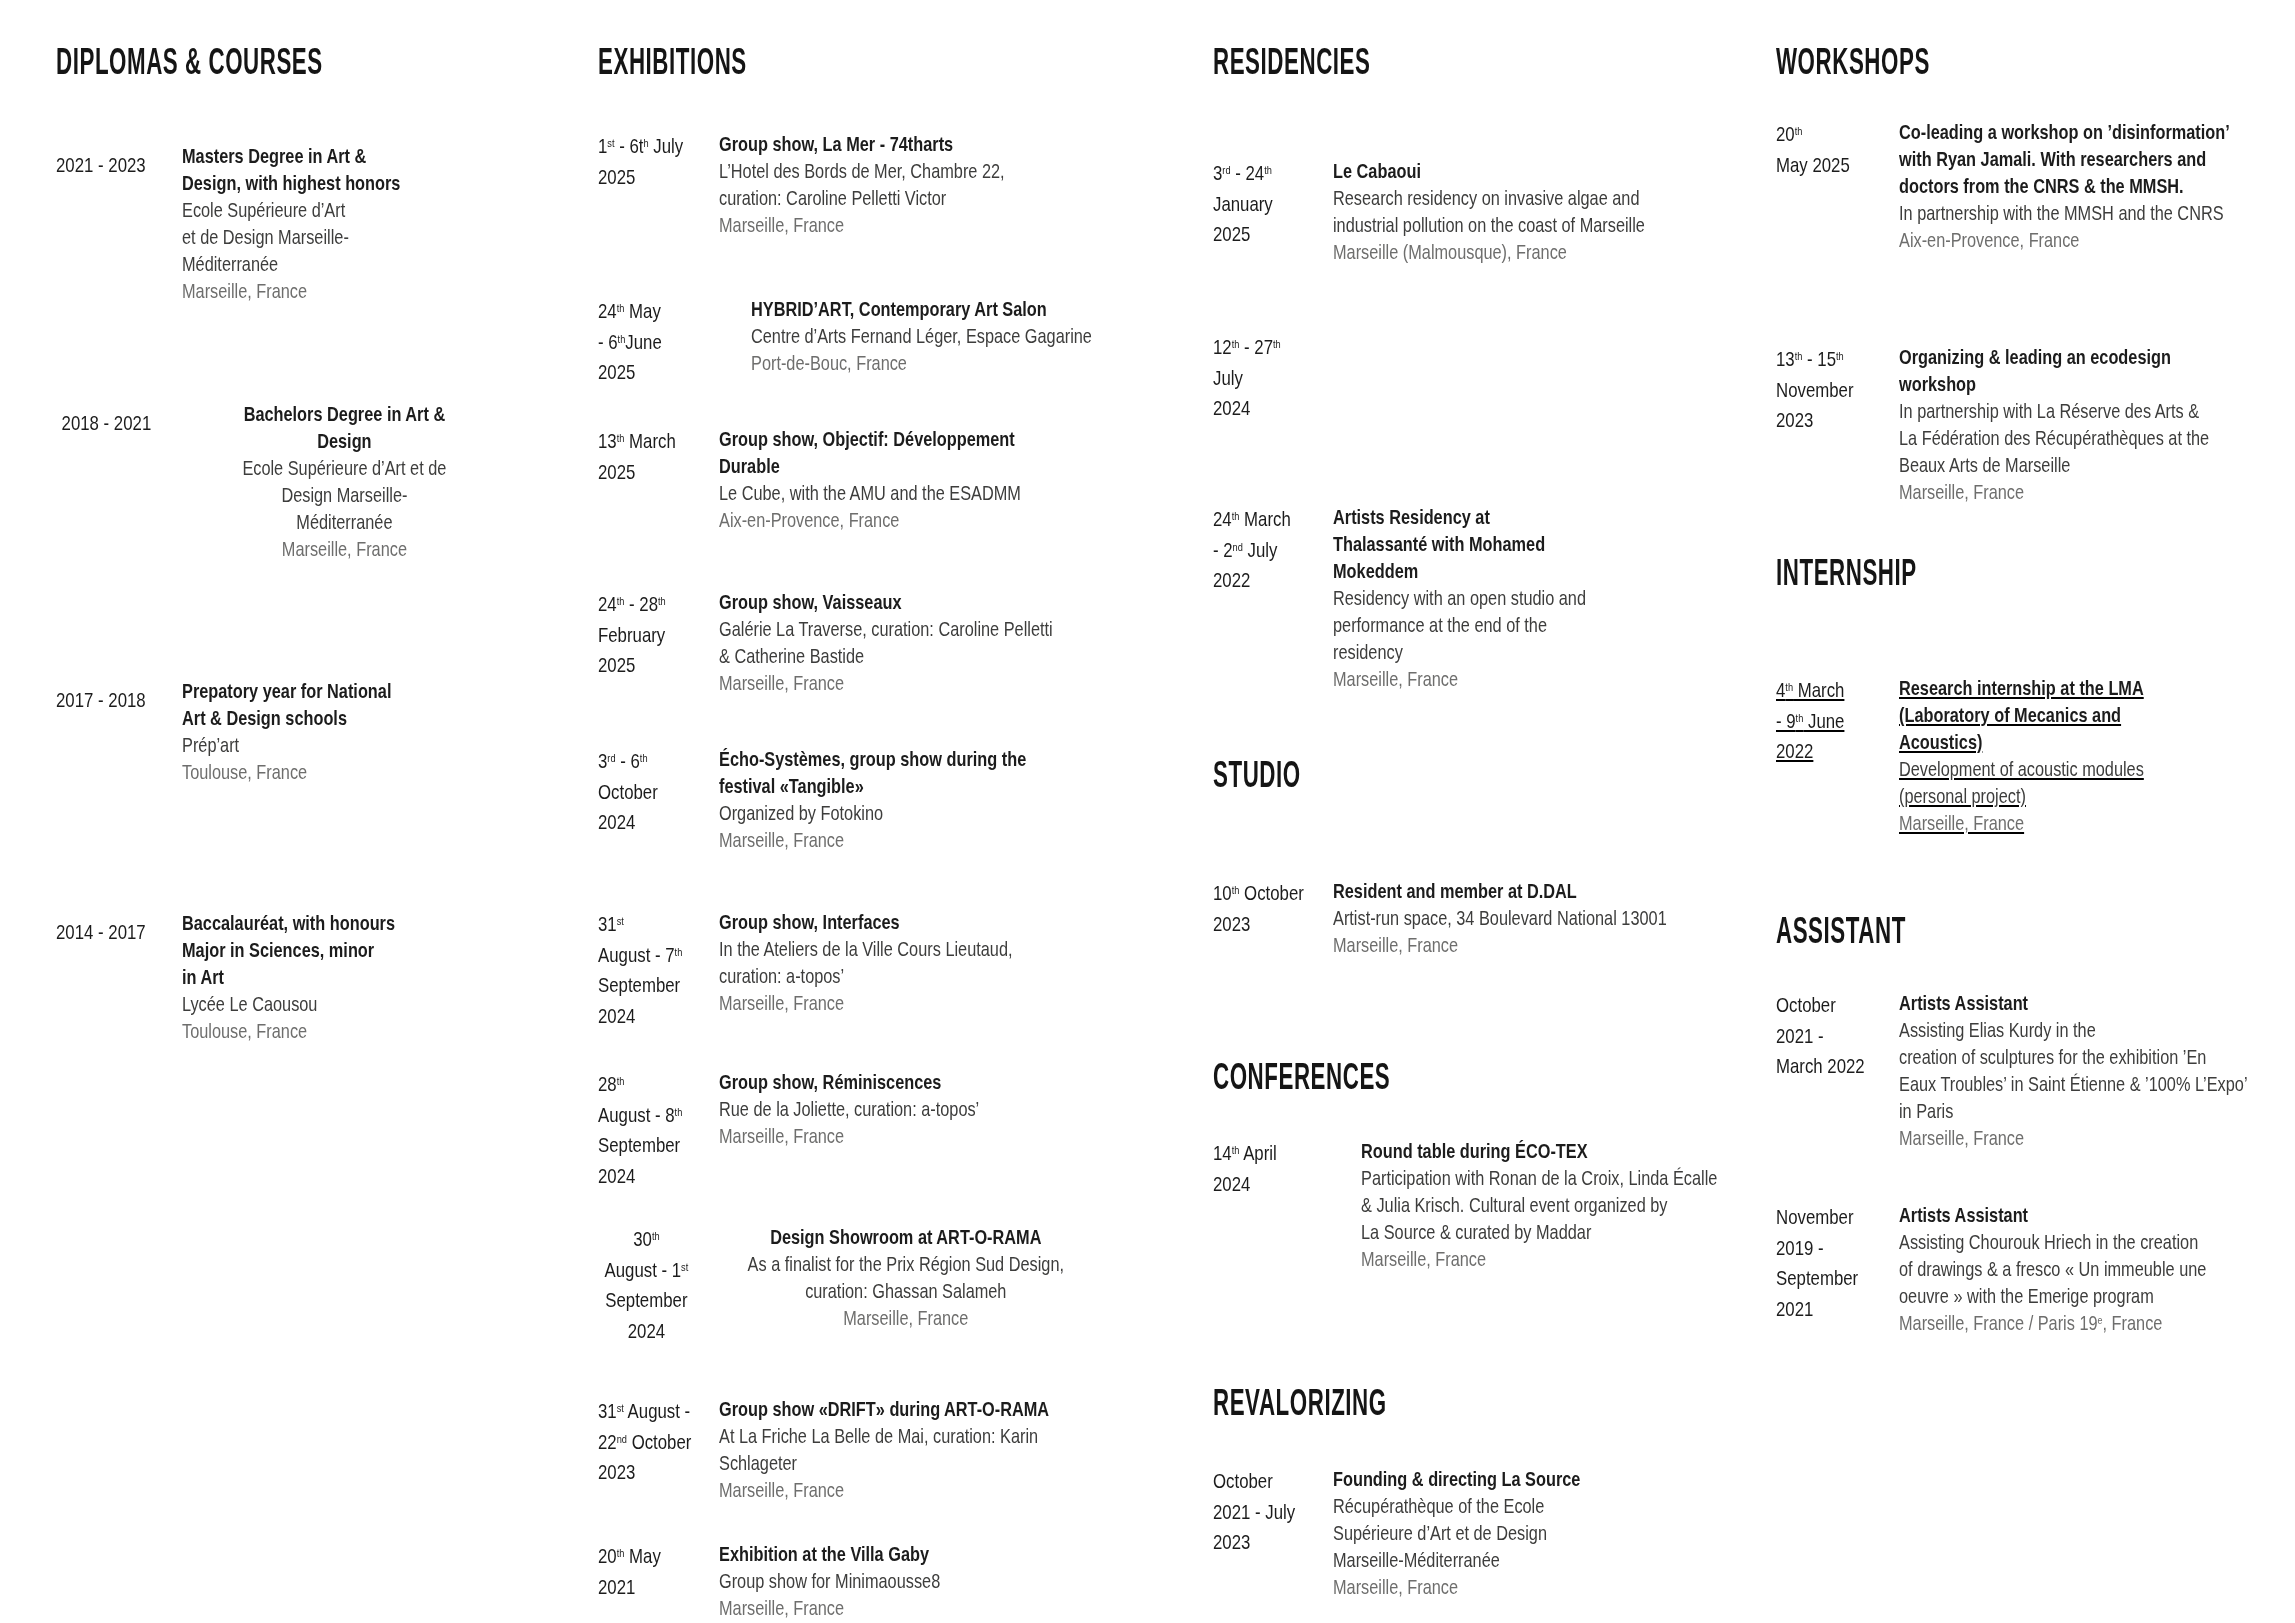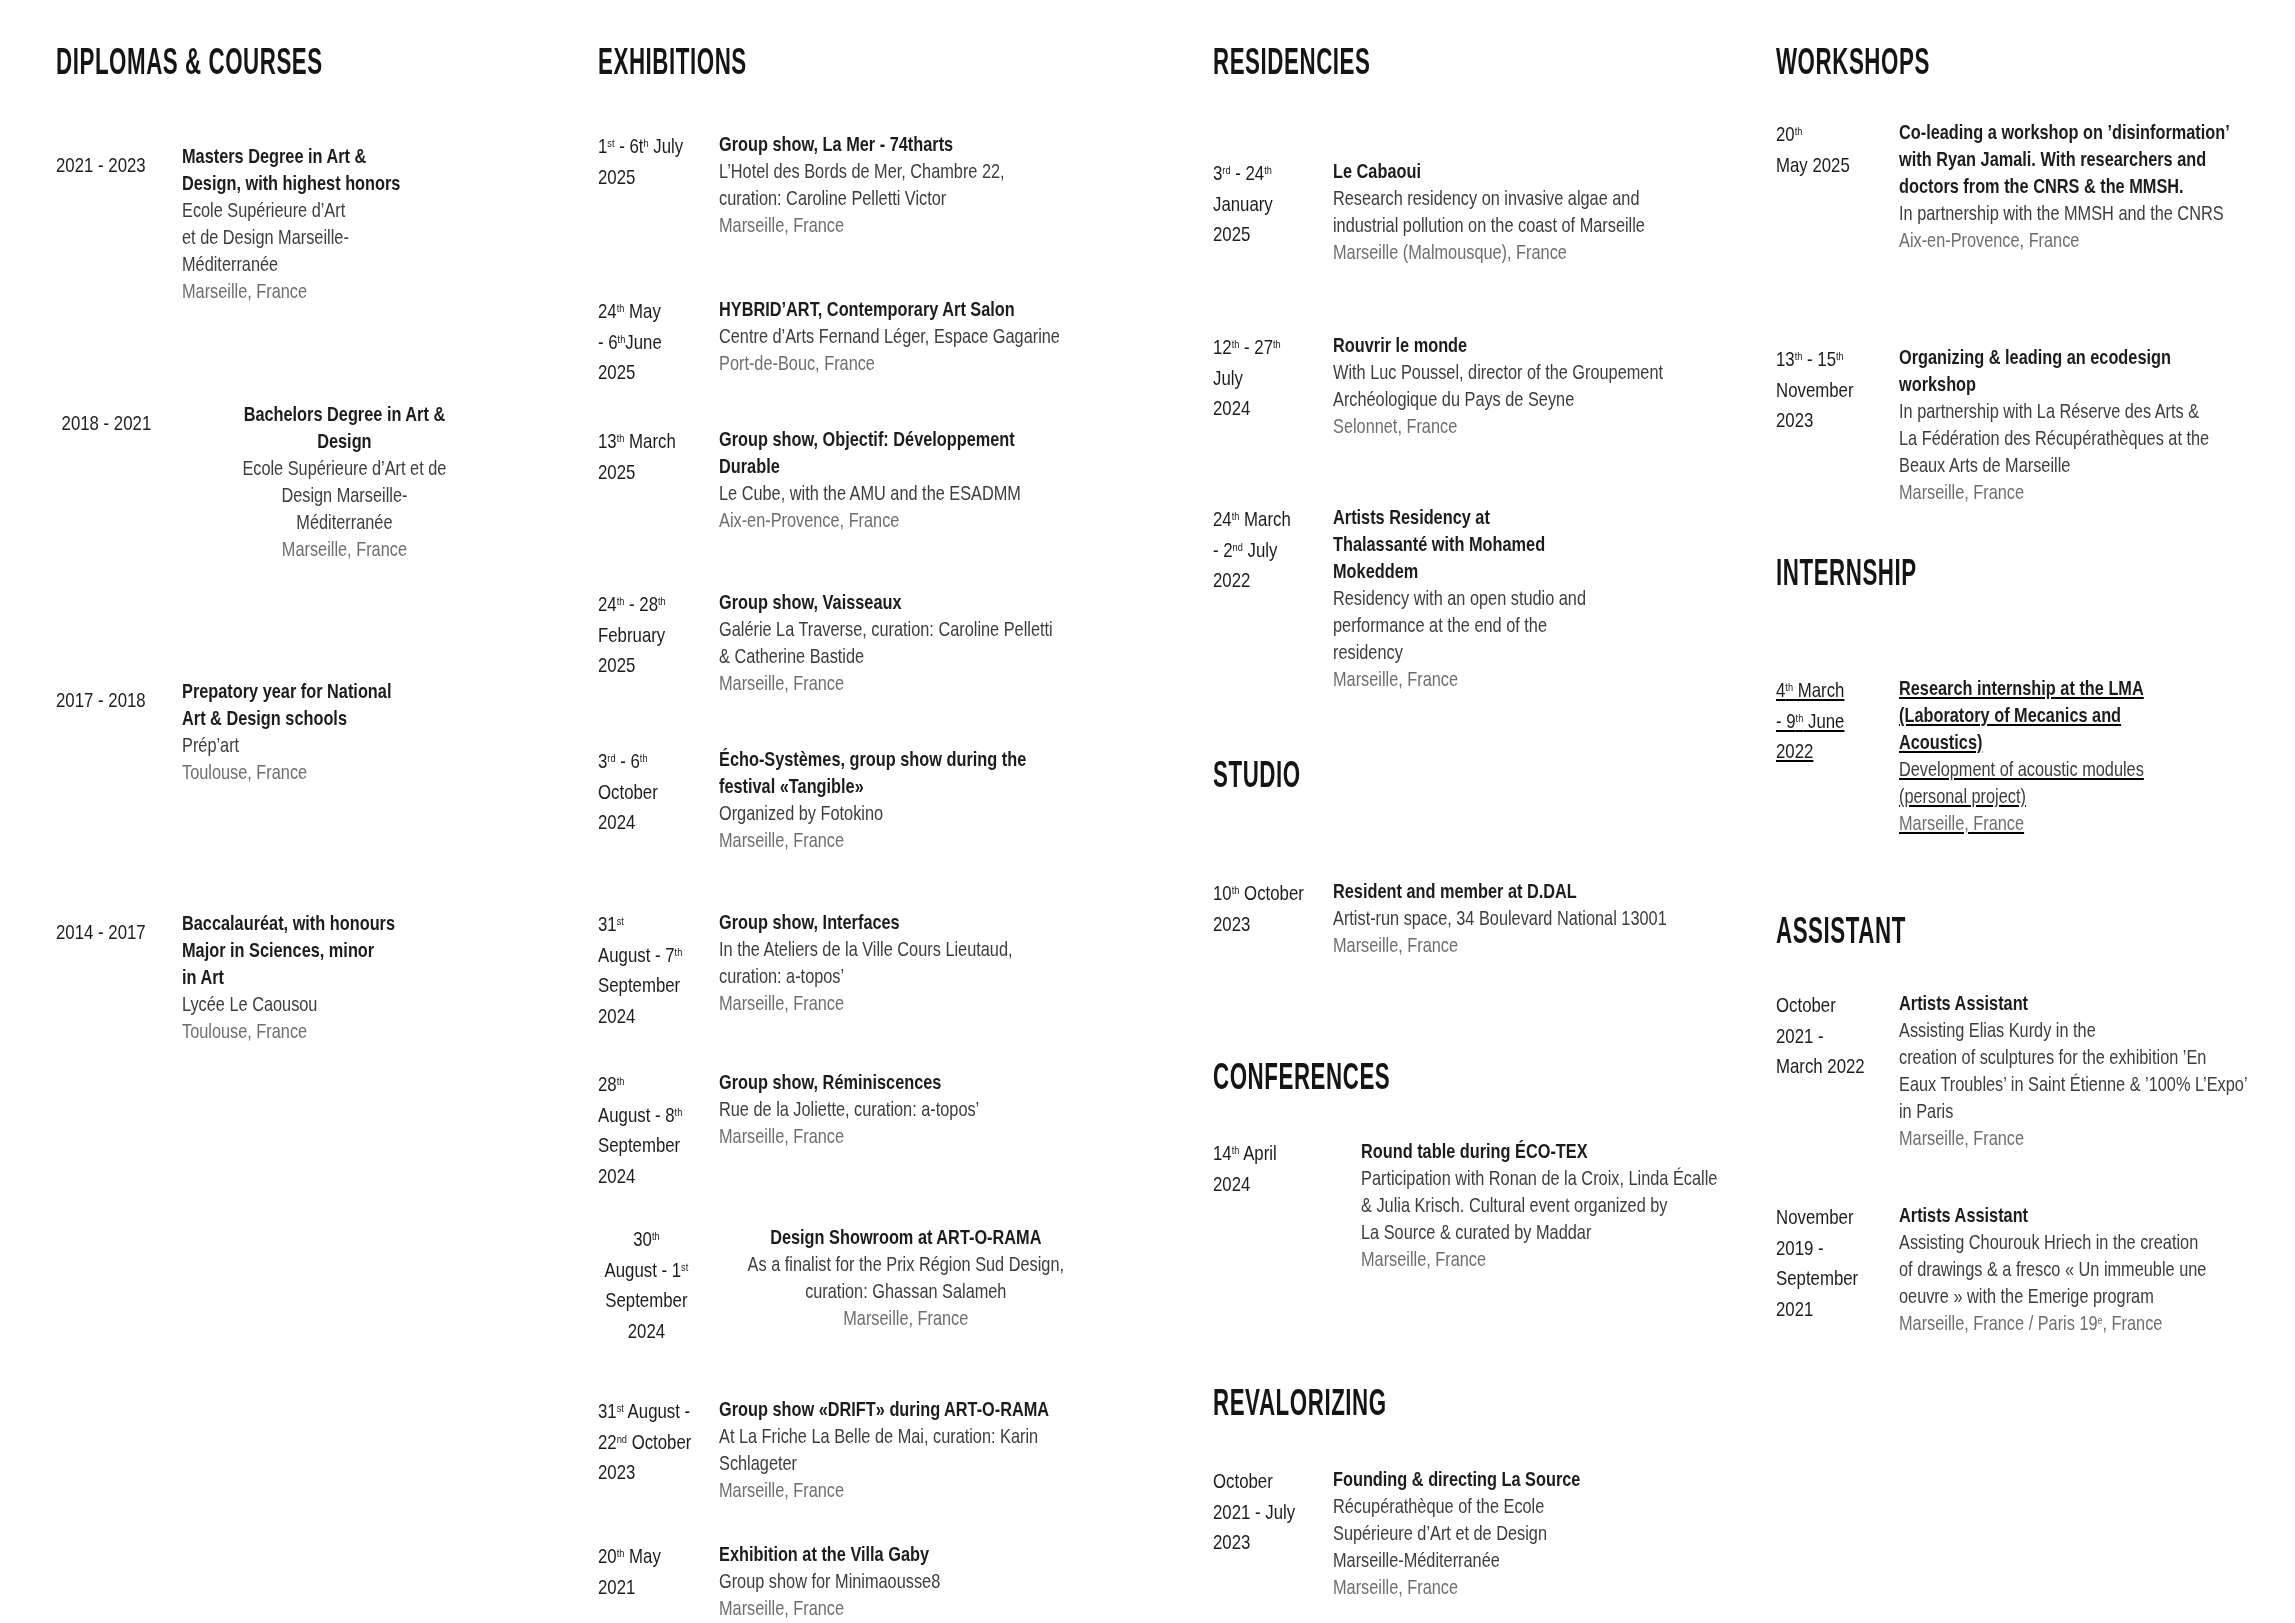--- a/index.html
+++ b/index.html
@@ -127,21 +127,21 @@
           <div class="line date-line">1<sup>st</sup> - 6t<sup>h</sup> July</div>
           <div class="line date-line">2025</div>
         </div>
         <div class="content">
           <div class="line title-line">Group show, La Mer - 74tharts</div>
           <div class="line detail-line">L’Hotel des Bords de Mer, Chambre 22,</div>
           <div class="line detail-line">curation: Caroline Pelletti Victor</div>
           <div class="line loc-line">Marseille, France</div>
         </div>
       </div>
-      <div class="entry" style="top: 288px; --datew: 121px;">
+      <div class="entry" style="top: 288px; gap: 32px; --datew: 121px;">
         <div class="date">
           <div class="line date-line">24<sup>th</sup> May</div>
           <div class="line date-line">- 6<sup>th</sup>June</div>
           <div class="line date-line">2025</div>
         </div>
         <div class="content">
           <div class="line title-line">HYBRID’ART, Contemporary Art Salon</div>
           <div class="line detail-line">Centre d’Arts Fernand Léger, Espace Gagarine</div>
           <div class="line loc-line">Port-de-Bouc, France</div>
         </div>
@@ -263,26 +263,20 @@
           <div class="line detail-line">Research residency on invasive algae and</div>
           <div class="line detail-line">industrial pollution on the coast of Marseille</div>
           <div class="line loc-line">Marseille (Malmousque), France</div>
         </div>
       </div>
       <div class="entry" style="top: 324px; --datew: 120px;">
         <div class="date">
           <div class="line date-line">12<sup>th</sup> - 27<sup>th</sup></div>
           <div class="line date-line">July</div>
           <div class="line date-line">2024</div>
-        </div>
-        <div class="content">
-          <div class="line title-line">Rouvrir le monde</div>
-          <div class="line detail-line">With Luc Poussel, director of the Groupement</div>
-          <div class="line detail-line">Archéologique du Pays de Seyne</div>
-          <div class="line loc-line">Selonnet, France</div>
         </div>
       </div>
       <div class="entry" style="top: 496px; --datew: 120px;">
         <div class="date">
           <div class="line date-line">24<sup>th</sup> March</div>
           <div class="line date-line">- 2<sup>nd</sup> July</div>
           <div class="line date-line">2022</div>
         </div>
         <div class="content">
           <div class="line title-line">Artists Residency at</div>

